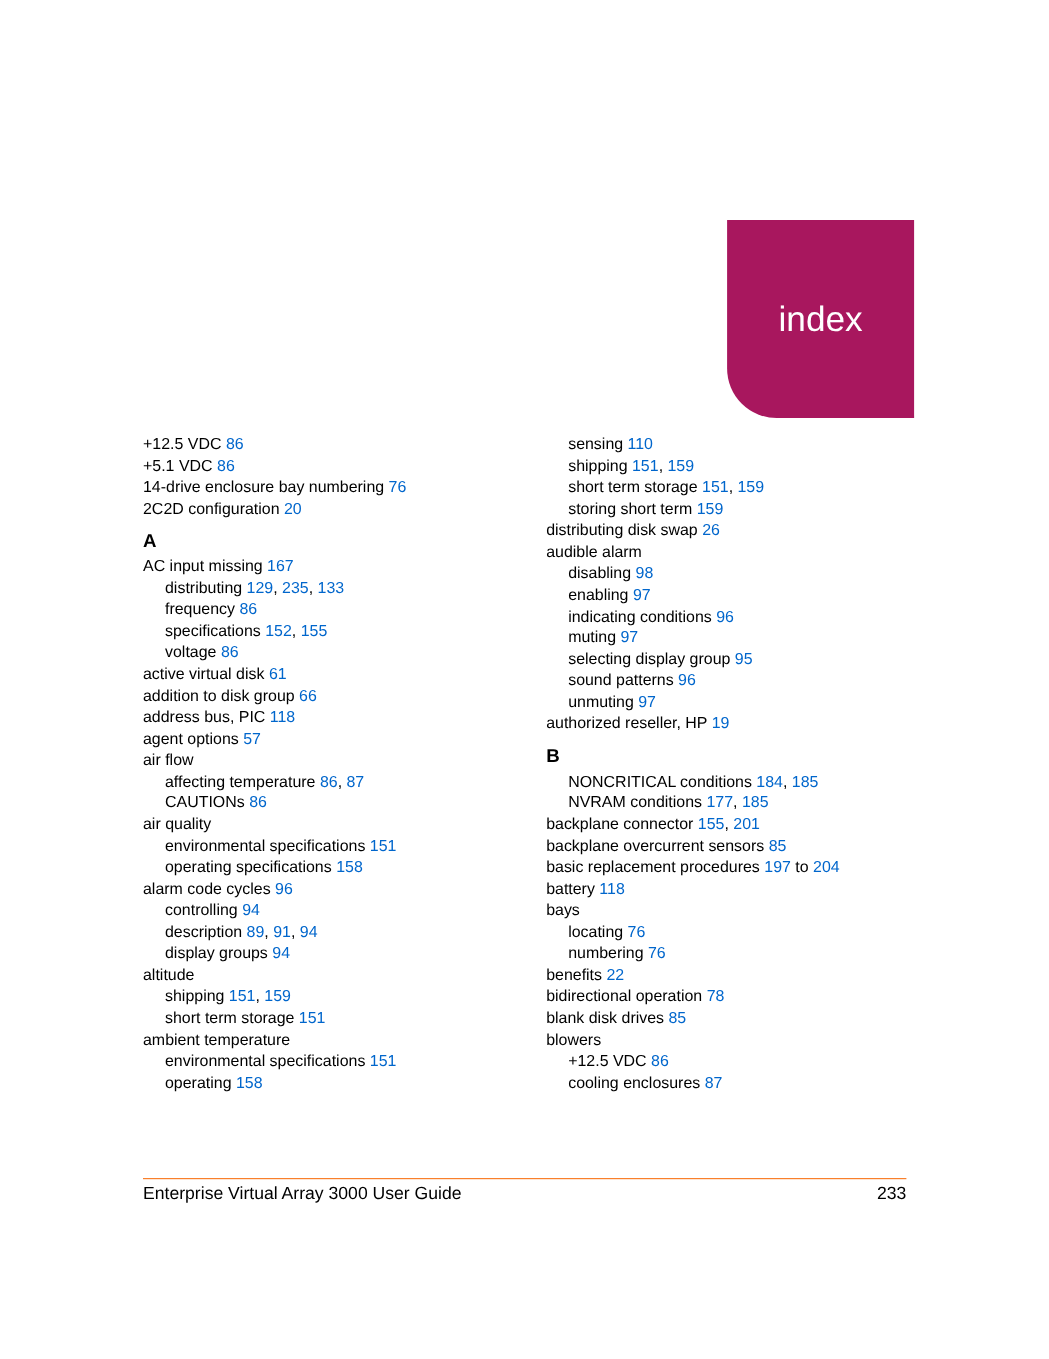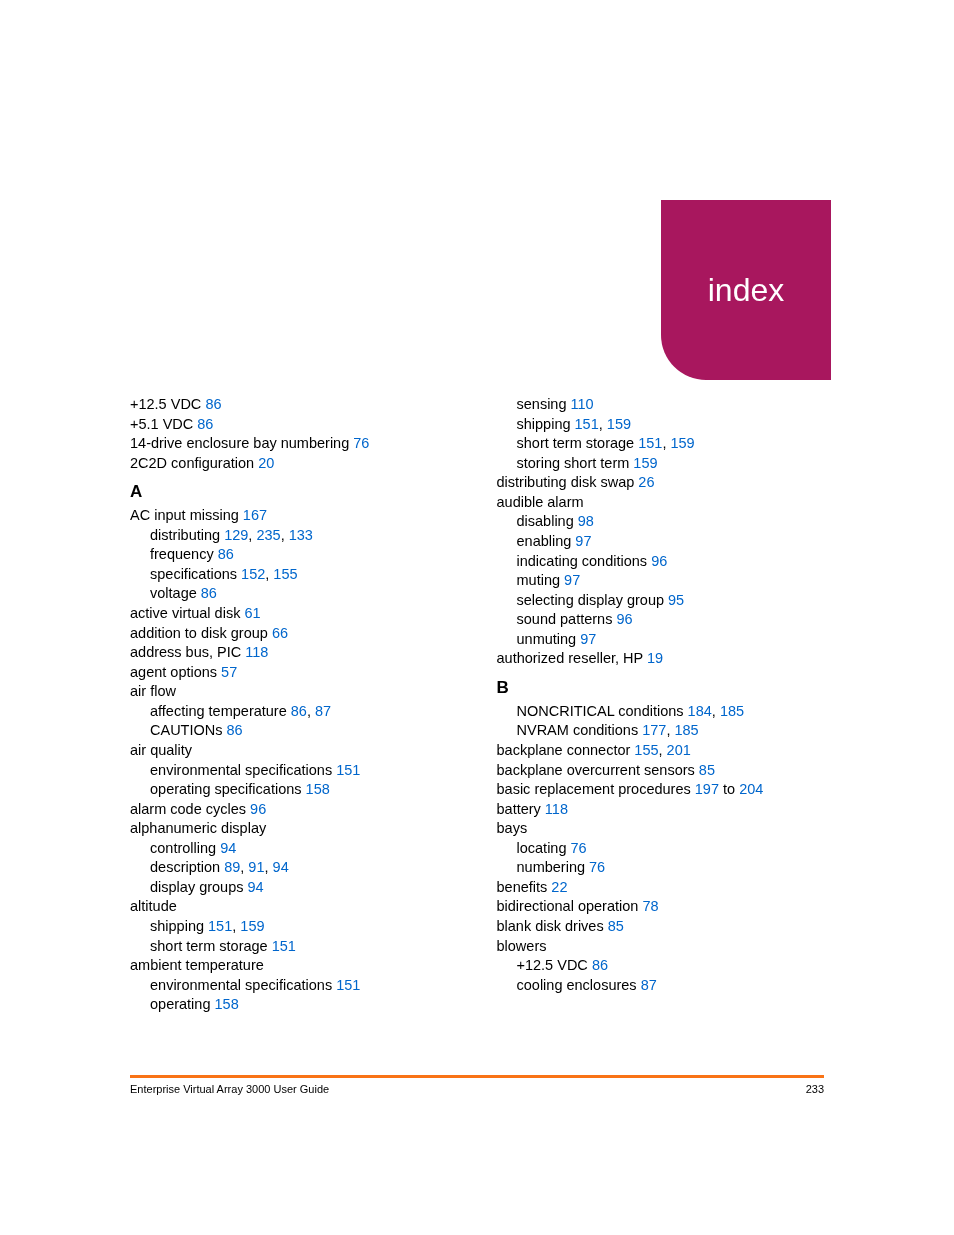--- a/index.html
+++ b/index.html
@@ -60,25 +60,25 @@
     padding-left: 20px;
   }
   .pg {
     color: #0066cc;
   }
   .footer {
     position: absolute;
     bottom: 140px;
     left: 130px;
     right: 130px;
-    border-top: 3px solid #f97316;
+    border-top: 1px solid #f97316;
     padding-top: 5px;
     display: flex;
     justify-content: space-between;
-    font-size: 11px;
+    font-size: 16px;
   }
 </style>
 </head>
 <body>
 
 <div class="page">
 
   <div class="index-tab">
     <span>index</span>
   </div>
@@ -99,21 +99,20 @@
         <p class="entry"><span>addition to disk group </span><span class="pg">66</span></p>
         <p class="entry"><span>address bus, PIC </span><span class="pg">118</span></p>
         <p class="entry"><span>agent options </span><span class="pg">57</span></p>
         <p class="entry"><span>air flow</span></p>
         <p class="entry sub"><span>affecting temperature </span><span class="pg">86</span><span>, </span><span class="pg">87</span></p>
         <p class="entry sub"><span>CAUTIONs </span><span class="pg">86</span></p>
         <p class="entry"><span>air quality</span></p>
         <p class="entry sub"><span>environmental specifications </span><span class="pg">151</span></p>
         <p class="entry sub"><span>operating specifications </span><span class="pg">158</span></p>
         <p class="entry"><span>alarm code cycles </span><span class="pg">96</span></p>
-        <p class="entry"><span>alphanumeric display</span></p>
         <p class="entry sub"><span>controlling </span><span class="pg">94</span></p>
         <p class="entry sub"><span>description </span><span class="pg">89</span><span>, </span><span class="pg">91</span><span>, </span><span class="pg">94</span></p>
         <p class="entry sub"><span>display groups </span><span class="pg">94</span></p>
         <p class="entry"><span>altitude</span></p>
         <p class="entry sub"><span>shipping </span><span class="pg">151</span><span>, </span><span class="pg">159</span></p>
         <p class="entry sub"><span>short term storage </span><span class="pg">151</span></p>
         <p class="entry"><span>ambient temperature</span></p>
         <p class="entry sub"><span>environmental specifications </span><span class="pg">151</span></p>
         <p class="entry sub"><span>operating </span><span class="pg">158</span></p>
       </div>

